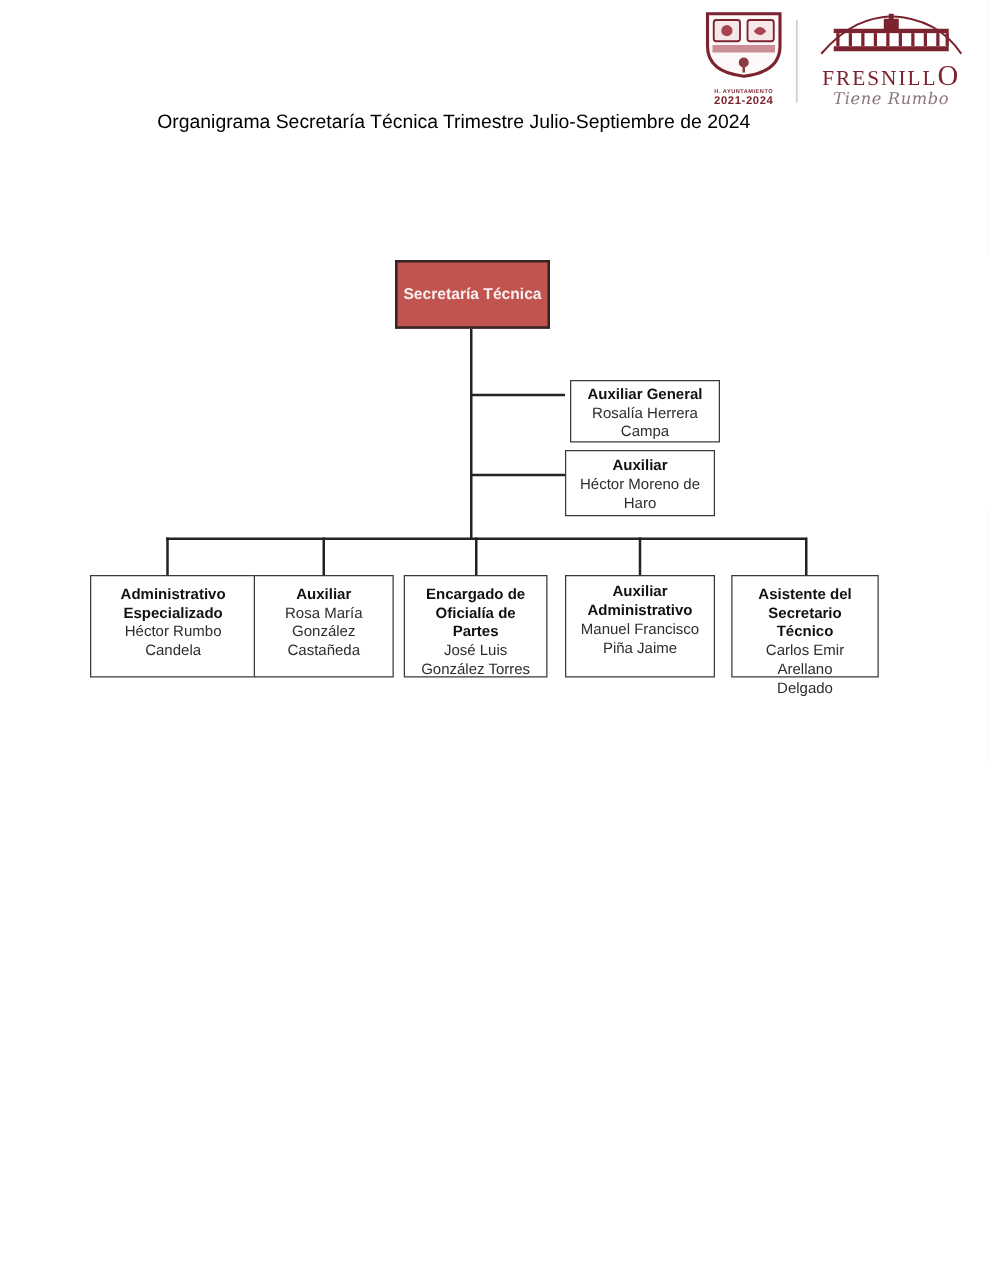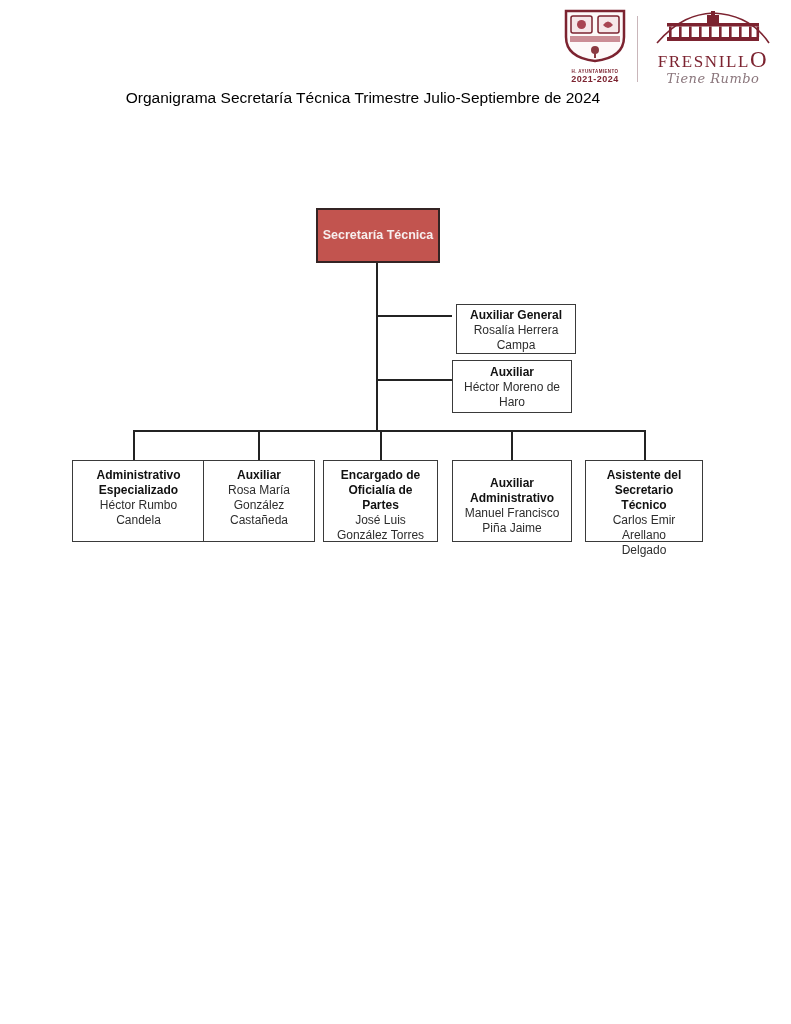--- a/index.html
+++ b/index.html
@@ -32,21 +32,21 @@
     left:316px;top:208px;width:124px;height:55px;
     background:#c2544f;border:2px solid #342424;
     display:flex;align-items:center;justify-content:center;
     color:#f7efee;font-weight:bold;font-size:12.5px;
   }
   .node.side-1{left:456px;top:292px;width:120px;height:50px;padding:3px 8px;margin-top:12px;}
   .node.side-2{left:452px;top:360px;width:120px;height:53px;padding:4px 8px;}
   .node.b1{left:72px; top:460px;width:133px;height:82px;padding:7px 5px;}
   .node.b2{left:203px;top:460px;width:112px;height:82px;padding:7px 5px;}
   .node.b3{left:323px;top:460px;width:115px;height:82px;padding:7px 5px;}
-  .node.b4{left:452px;top:460px;width:120px;height:82px;padding:15px 5px;}
+  .node.b4{left:452px;top:460px;width:120px;height:82px;padding:5px 5px;}
   .node.b5{left:585px;top:460px;width:118px;height:82px;padding:7px 18px;}
   .conn{position:absolute;background:#232323;}
   .conn.v{width:1.5px;} .conn.h{height:1.5px;}
   .trunk {left:376px;top:263px;height:168px;}
   .stub1 {left:376px;top:315px;width:76px;}
   .stub2 {left:376px;top:379px;width:76px;}
   .bus   {left:133px;top:430px;width:512px;}
   .drop1{left:133px;top:430px;height:30px;}
   .drop2{left:258px;top:430px;height:30px;}
   .drop3{left:380px;top:430px;height:30px;}

